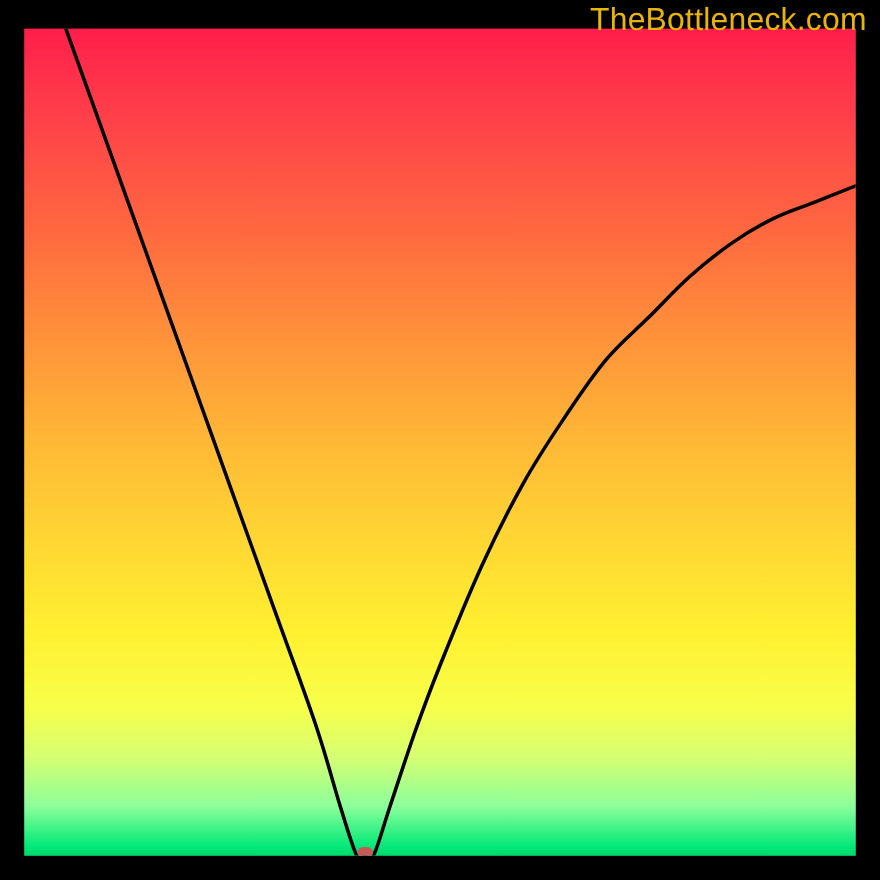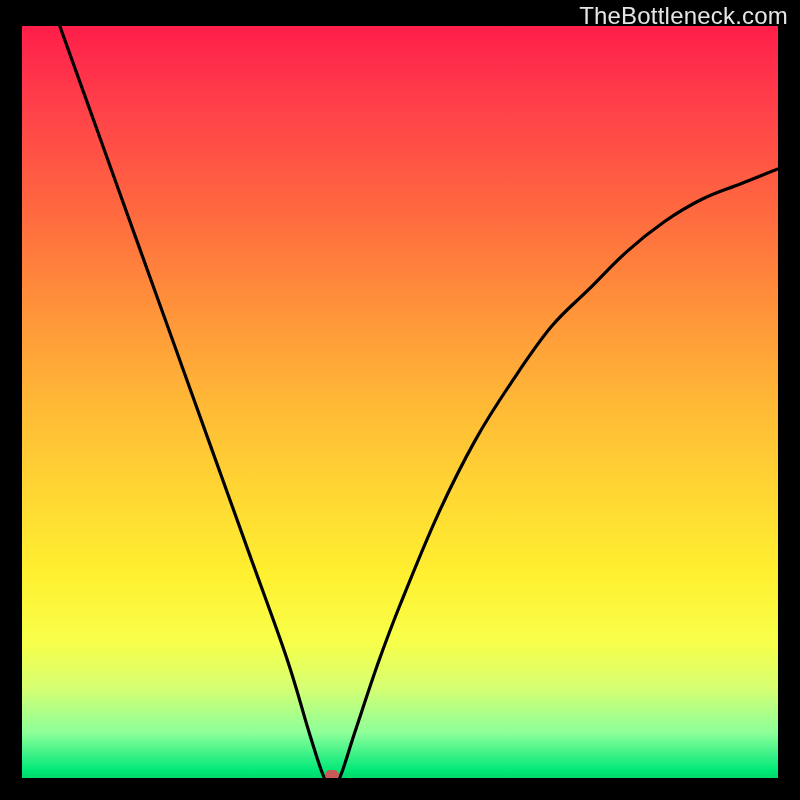--- a/index.html
+++ b/index.html
@@ -14,22 +14,22 @@
   .frame {
     position: relative;
     width: 800px;
     height: 800px;
     background: #000;
   }
   .watermark {
     position: absolute;
     top: 2px;
     right: 12px;
-    color: #e5e5e5;
-    font-size: 24px;
+    color: #eab308;
+    font-size: 29px;
     font-weight: 500;
     letter-spacing: 0.2px;
     z-index: 10;
     text-align: right;
   }
   .plot-area {
     position: absolute;
     left: 22px;
     top: 26px;
     width: 756px;

